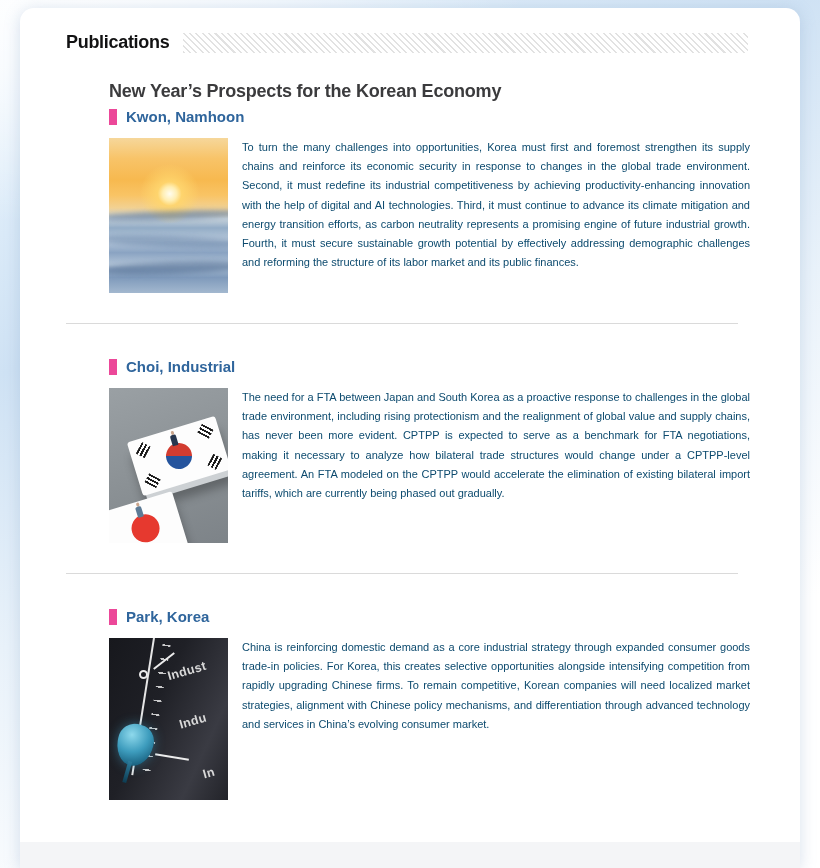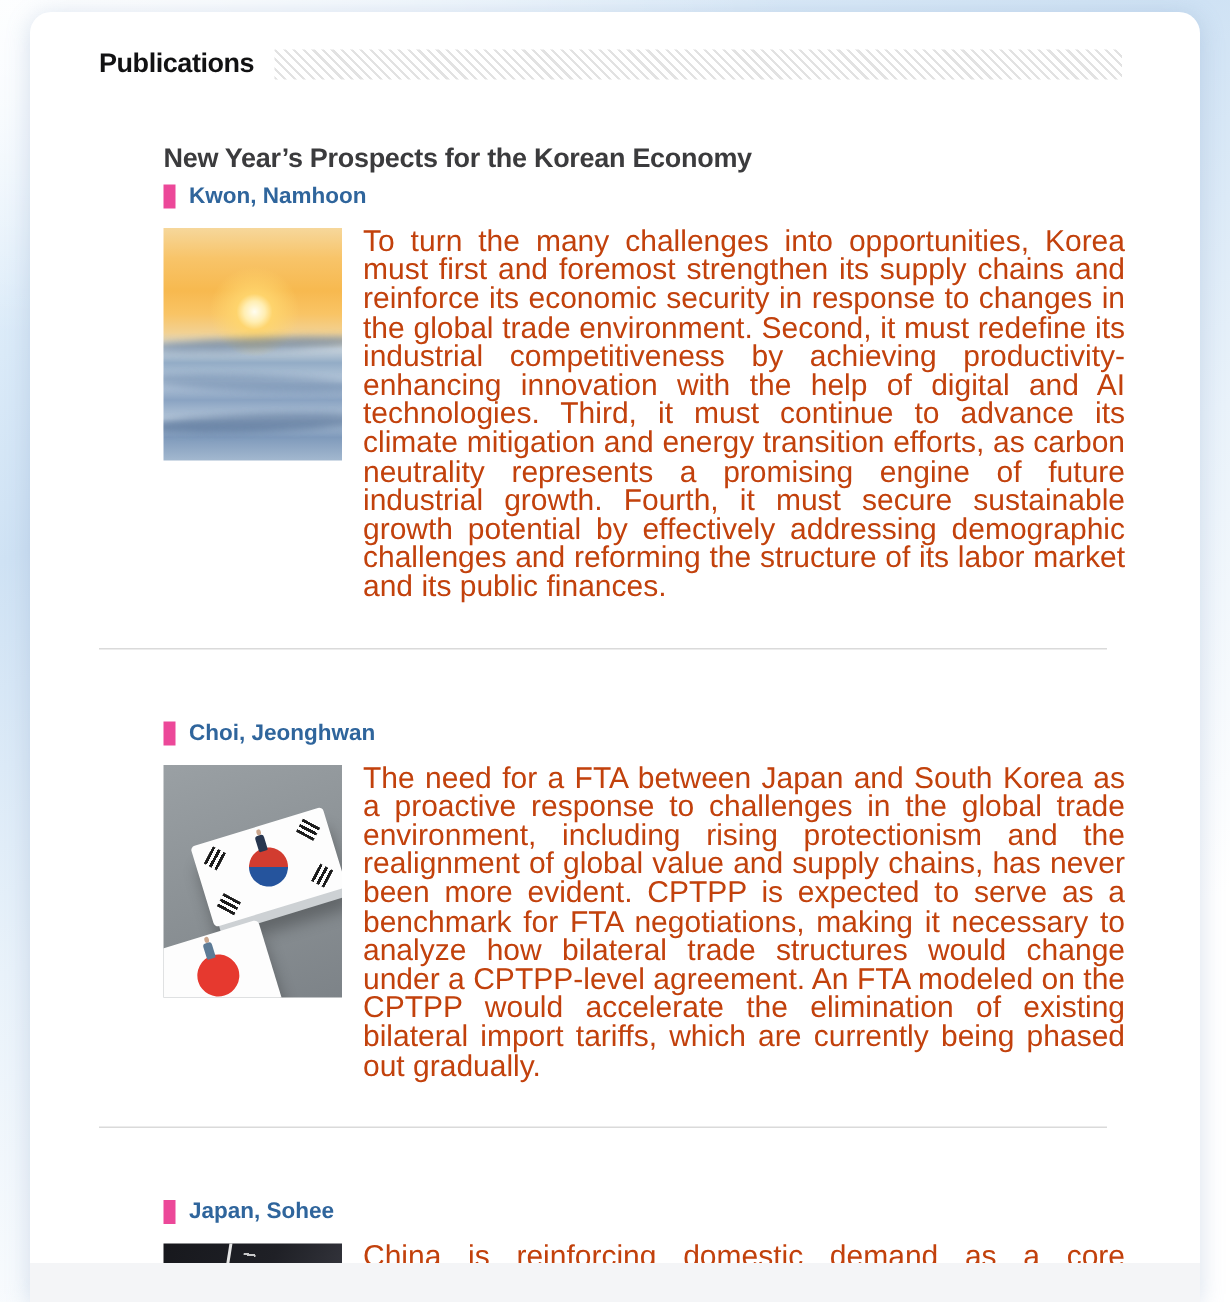--- a/index.html
+++ b/index.html
@@ -23,34 +23,34 @@
 
   
   .hdr { display:flex; align-items:center; margin-top:6px; }
   .hdr h1 { font-size:18px; font-weight:800; color:#121213; letter-spacing:-.3px; white-space:nowrap; }
   .hatch {
     flex:1; height:20px; margin-left:14px; margin-right:2px;
     background:repeating-linear-gradient(45deg, #e2e2e2 0 1.5px, #ffffff 1.5px 4.5px);
   }
 
   
-  .pub { margin-top:41px;padding-left:43px; }
+  .pub { margin-top:27px;padding-left:43px; }
   .pub h2 {
     font-size:18px; line-height:22px; font-weight:700; color:#3b3b3d;
     letter-spacing:-.2px; cursor:pointer;
   }
   .author {
     display:inline-block; margin-top:7px; padding-left:9px;
     border-left:8px solid #ec4899;
     color:#2f659c; font-size:15px; font-weight:700; line-height:16px;
   }
   .row { display:flex; margin-top:12px; }
   .summary {
     flex:1; margin-left:14px; text-align:justify; hyphens:auto;
-    font-size:20px; line-height:19.2px; color:#c2410c;
+    font-size:11px; line-height:19.2px; color:#0c4a6e;
   }
   .divider { border:0; border-top:1px solid #dadada; margin:30px 12px 28px 0; }
 
   
   .thumb { position:relative; flex:none; width:119px; height:155px; overflow:hidden; cursor:pointer; }
 
   
   .t-sunrise {
     background:
       radial-gradient(circle at 51% 36%, #fffdf0 0px, #ffeeb2 7px, rgba(255,214,110,.9) 12px, rgba(255,196,80,0) 30px),
@@ -133,21 +133,21 @@
             <div class="mist m2"></div>
             <div class="mist m3"></div>
           </div>
           <p class="summary">To turn the many challenges into opportunities, Korea must first and foremost strengthen its supply chains and reinforce its economic security in response to changes in the global trade environment. Second, it must redefine its industrial competitiveness by achieving productivity-enhancing innovation with the help of digital and AI technologies. Third, it must continue to advance its climate mitigation and energy transition efforts, as carbon neutrality represents a promising engine of future industrial growth. Fourth, it must secure sustainable growth potential by effectively addressing demographic challenges and reforming the structure of its labor market and its public finances.</p>
         </div>
       </section>
 
       <hr class="divider">
 
       <section class="pub">
-        <div class="author">Choi, Jeonghwan</div>
+        <div class="author">Choi, Industrial</div>
         <div class="row">
           <div class="thumb t-flags">
             <div class="block kblock">
               <div class="taegeuk"></div>
               <div class="tg tg1"></div>
               <div class="tg tg2"></div>
               <div class="tg tg3"></div>
               <div class="tg tg4"></div>
               <div class="figure fig-k"></div>
             </div>
@@ -156,21 +156,21 @@
               <div class="figure fig-j"></div>
             </div>
           </div>
           <p class="summary">The need for a FTA between Japan and South Korea as a proactive response to challenges in the global trade environment, including rising protectionism and the realignment of global value and supply chains, has never been more evident. CPTPP is expected to serve as a benchmark for FTA negotiations, making it necessary to analyze how bilateral trade structures would change under a CPTPP-level agreement. An FTA modeled on the CPTPP would accelerate the elimination of existing bilateral import tariffs, which are currently being phased out gradually.</p>
         </div>
       </section>
 
       <hr class="divider">
 
       <section class="pub">
-        <div class="author">Japan, Sohee</div>
+        <div class="author">Park, Korea</div>
         <div class="row">
           <div class="thumb t-industry">
             <div class="tline"></div>
             <div class="ticks"></div>
             <div class="node n1"></div>
             <div class="branch b1"></div>
             <div class="branch b2"></div>
             <span class="lbl l1">Indust</span>
             <span class="lbl l2">Indu</span>
             <span class="lbl l3">In</span>

